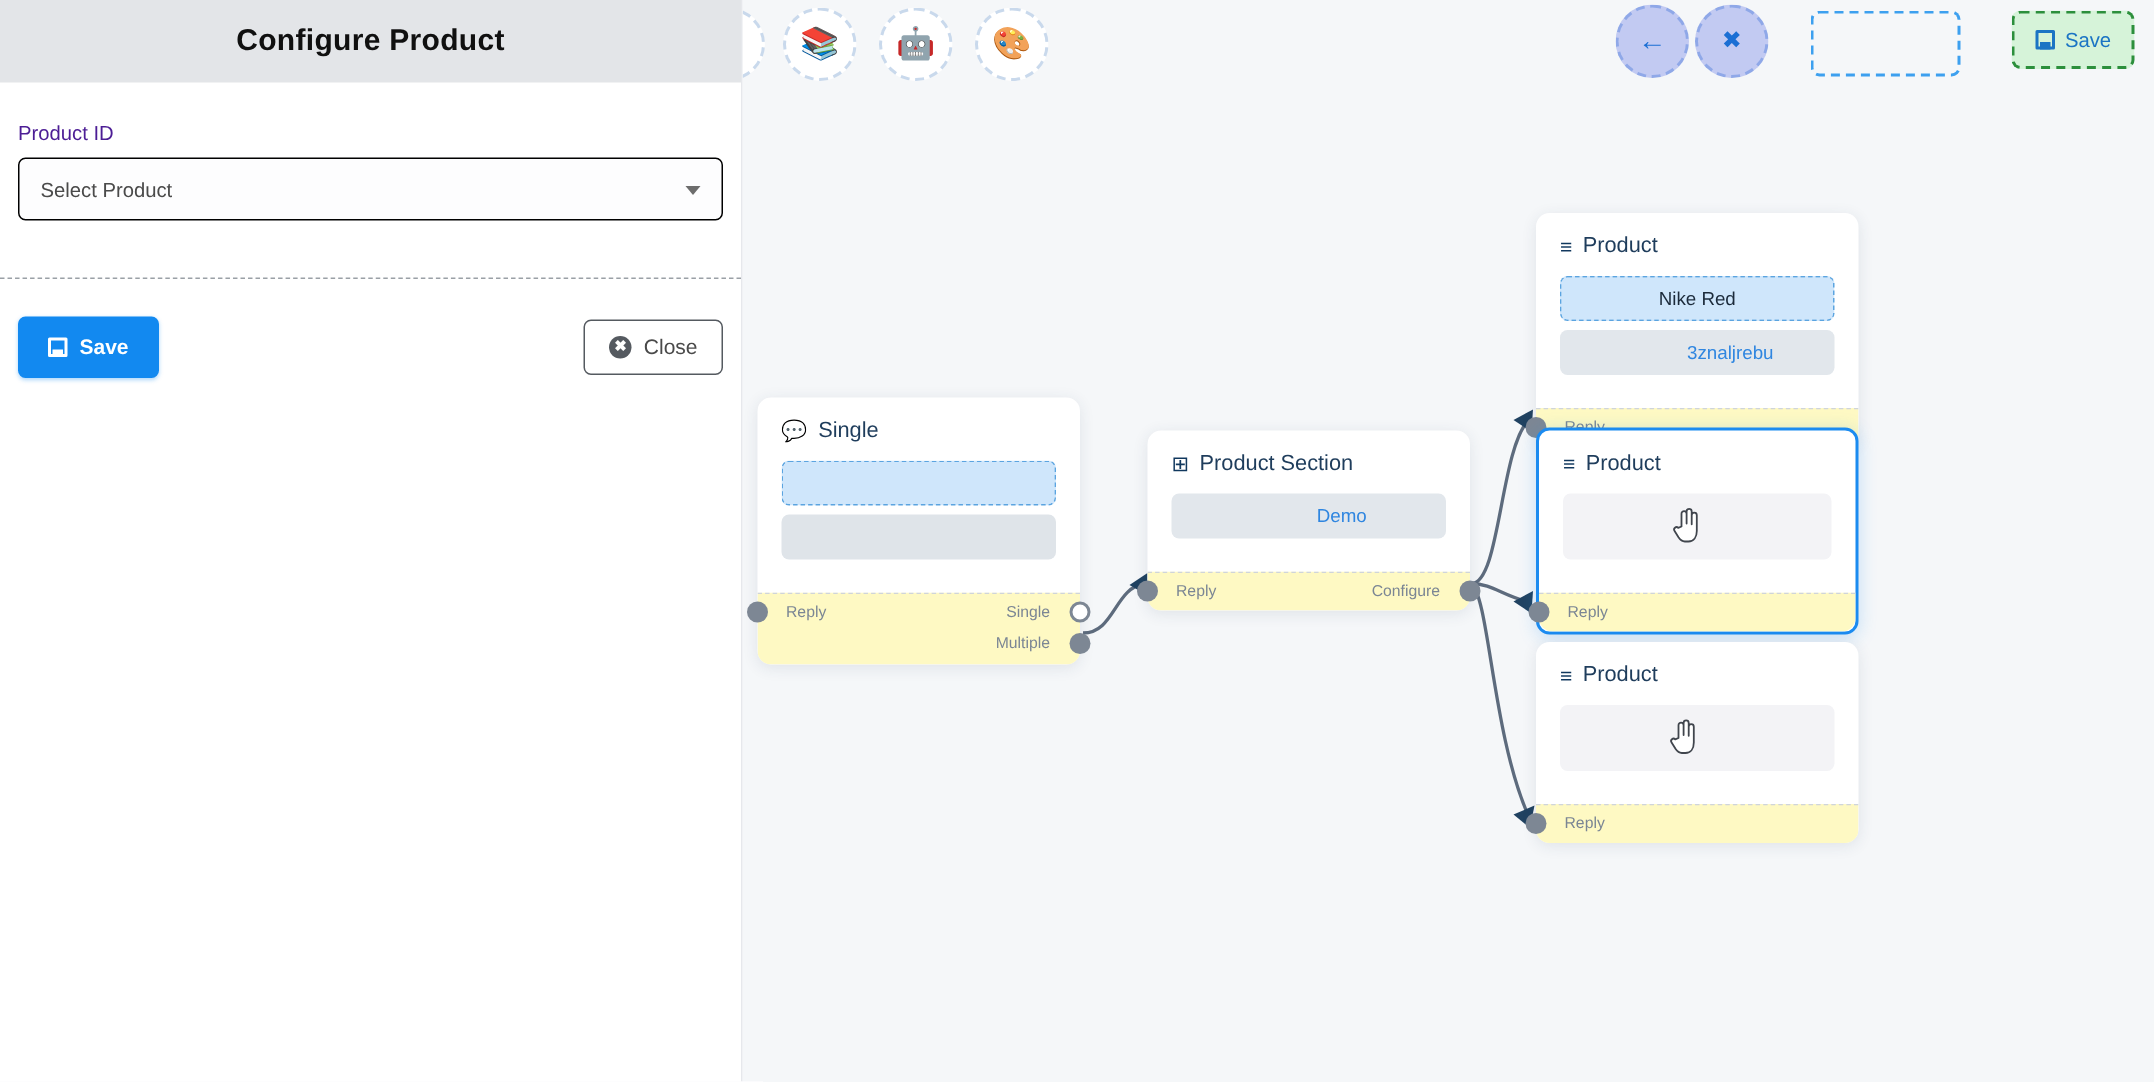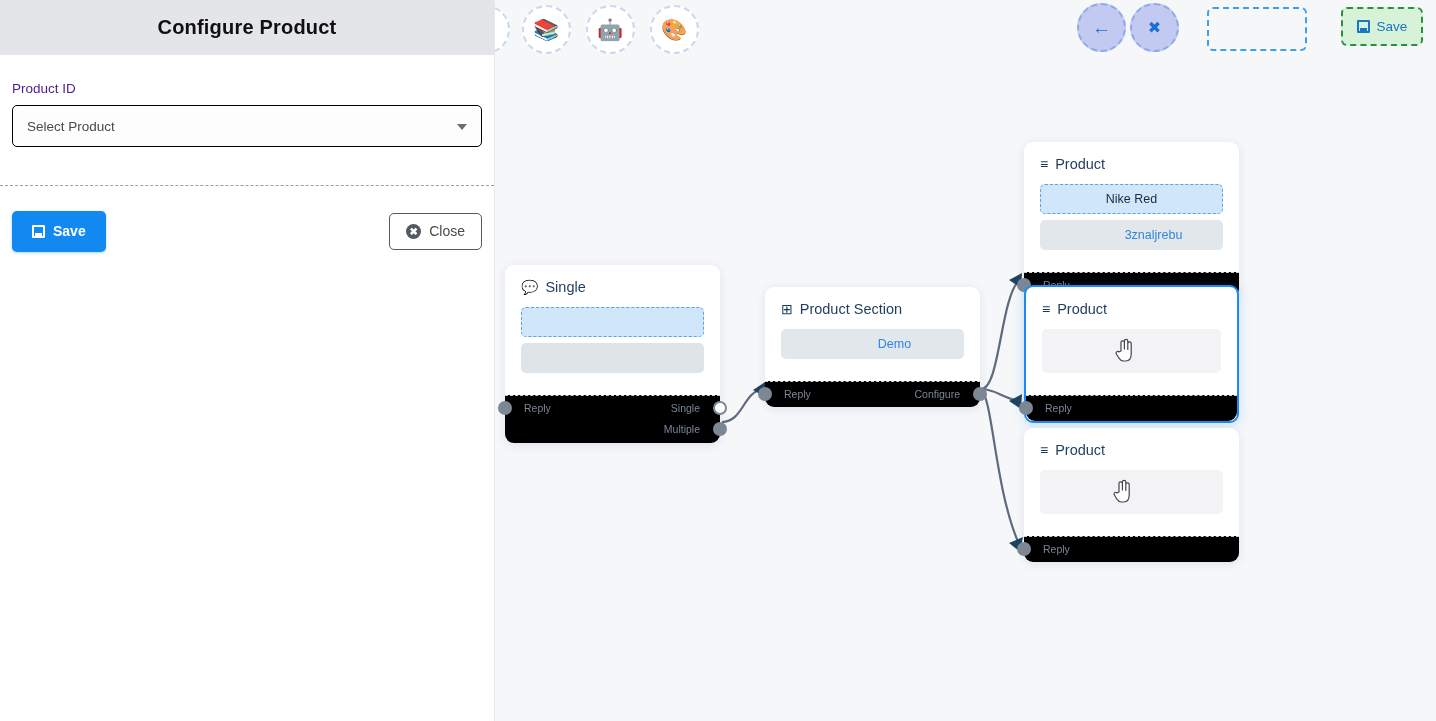--- a/index.html
+++ b/index.html
@@ -156,21 +156,21 @@
   .slot.dashed-blue {
     background: #cfe6fb; border: 1px dashed #5ba4e0;
     color: #1b2a3a; font-weight: normal;
   }
   .slot.grey { background: #e2e7ec; color: #2f86e0; padding-left: 44px; }
   .slot.grey.plain { background: #dfe4e9; color: transparent; }
   .slot.ghost { background: #f3f3f6; height: 44px; }
   .node-footer {
     position: relative;
     border-top: 1px dashed #cfd4da;
-    background: #000000;
+    background: #fef9c3;
     border-radius: 0 0 9px 9px;
     height: 26px;
   }
   .node-footer.tall { height: 48px; }
   .port-label {
     position: absolute; font-size: 10.5px; color: #7b8694;
     top: 6px;
   }
   .port-label.left { left: 19px; }
   .port-label.right { right: 20px; }

